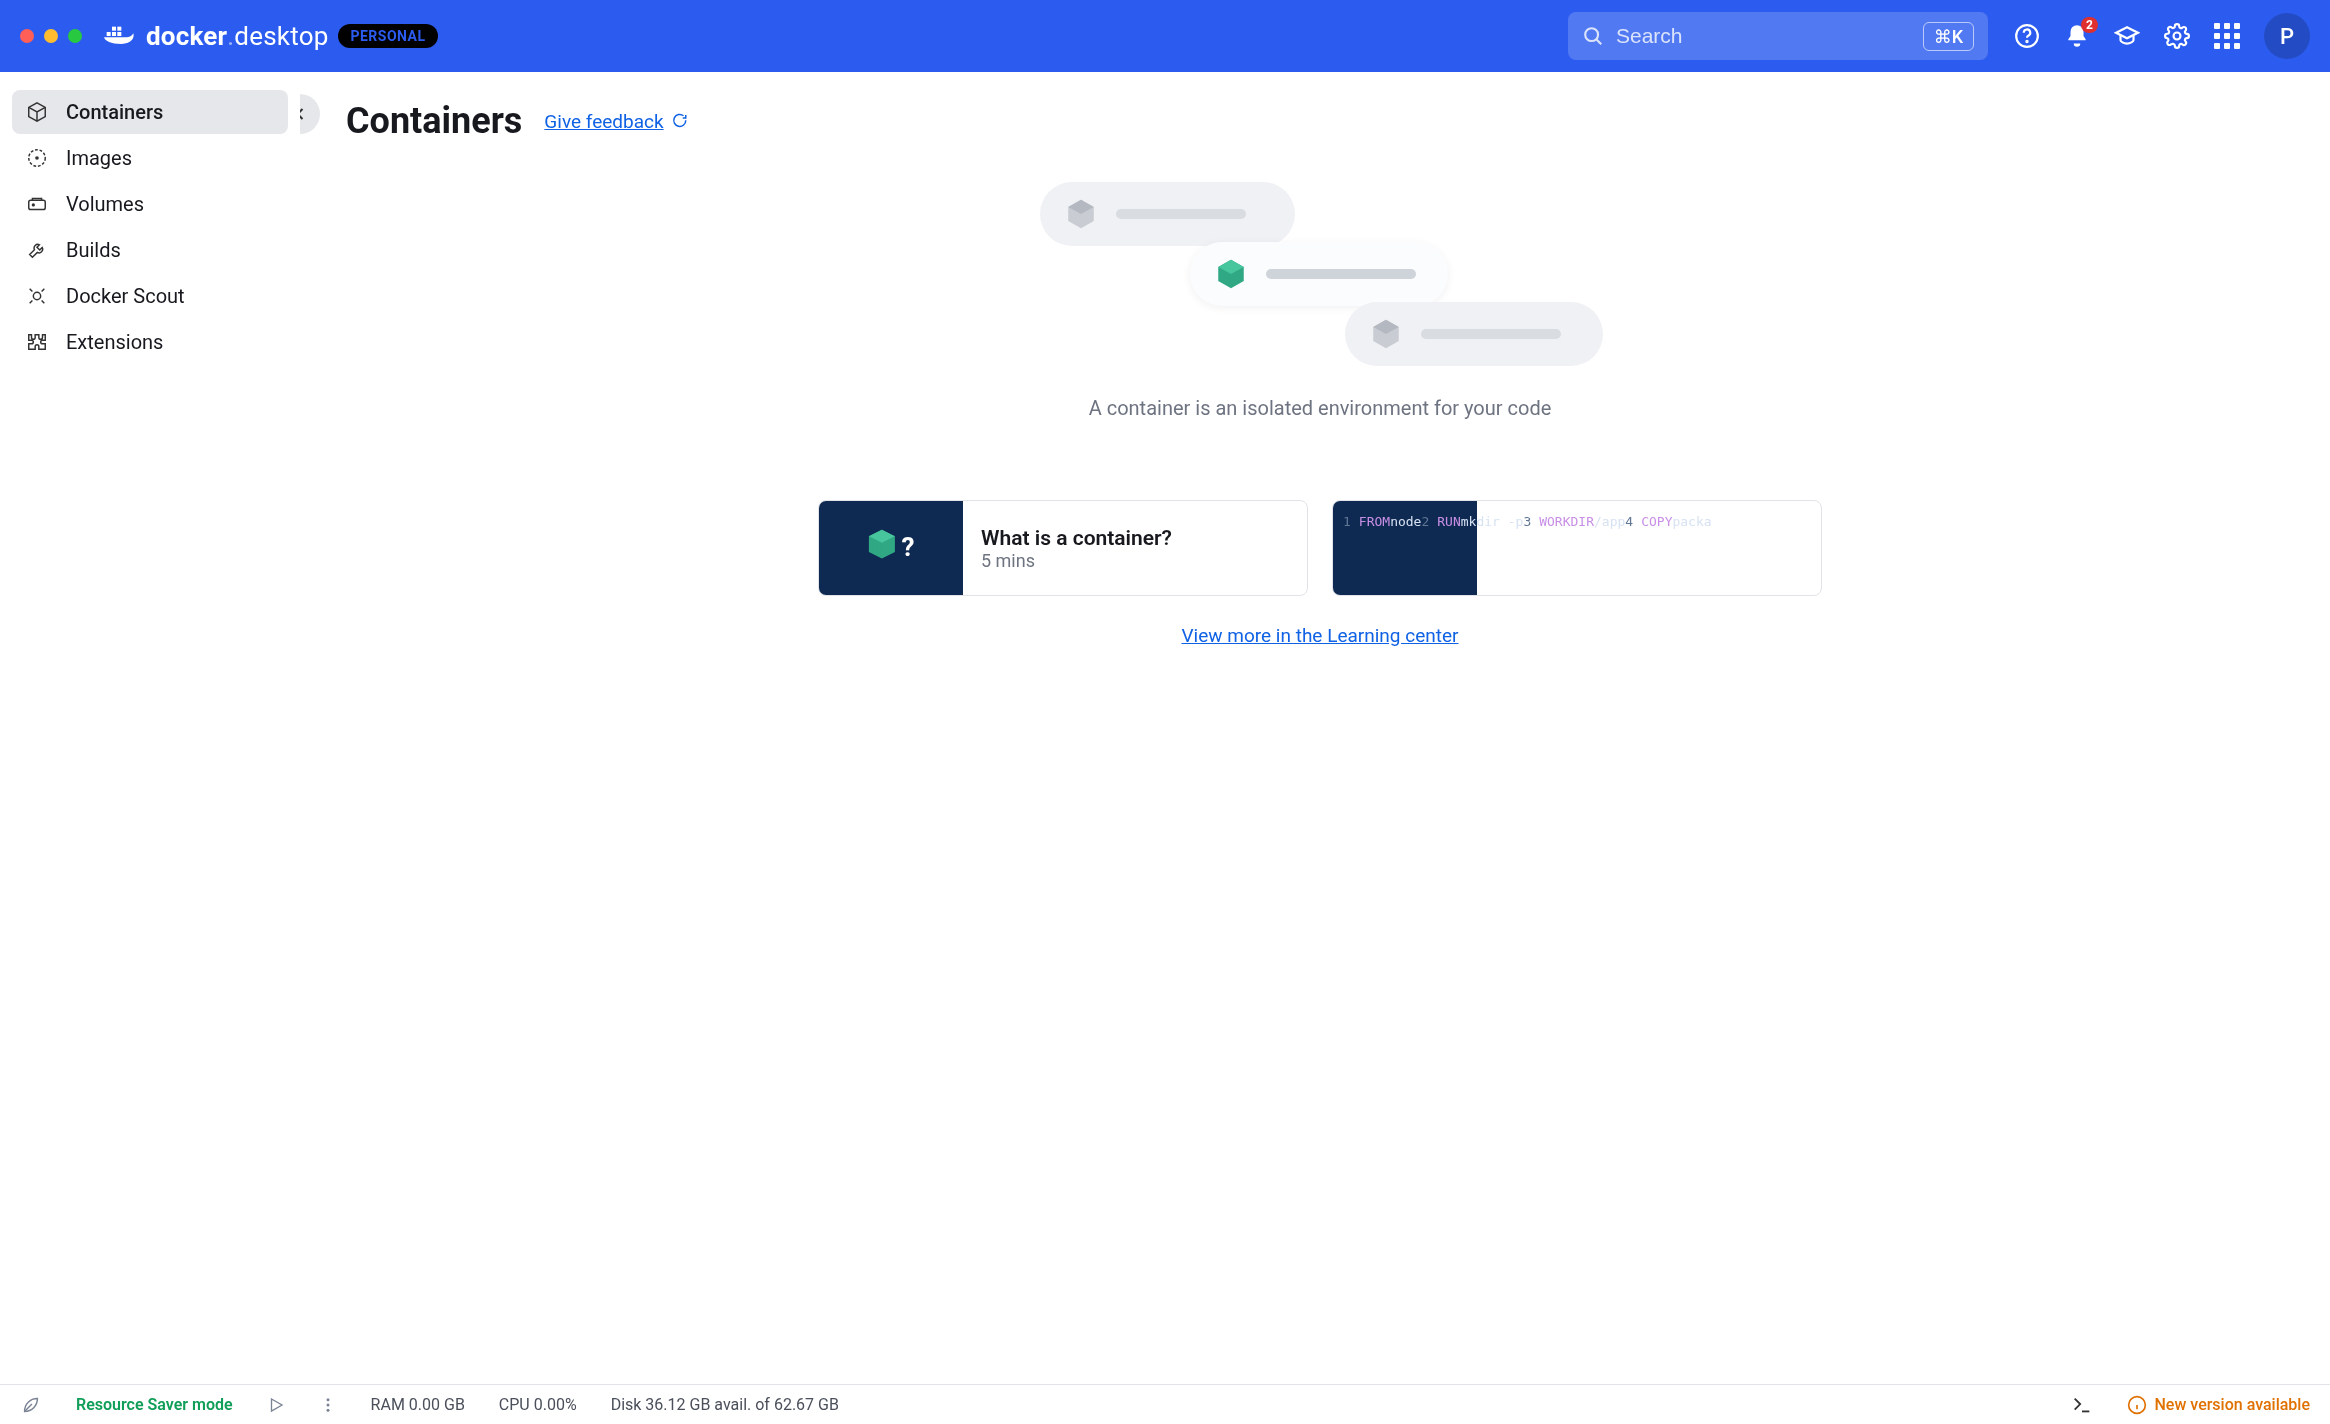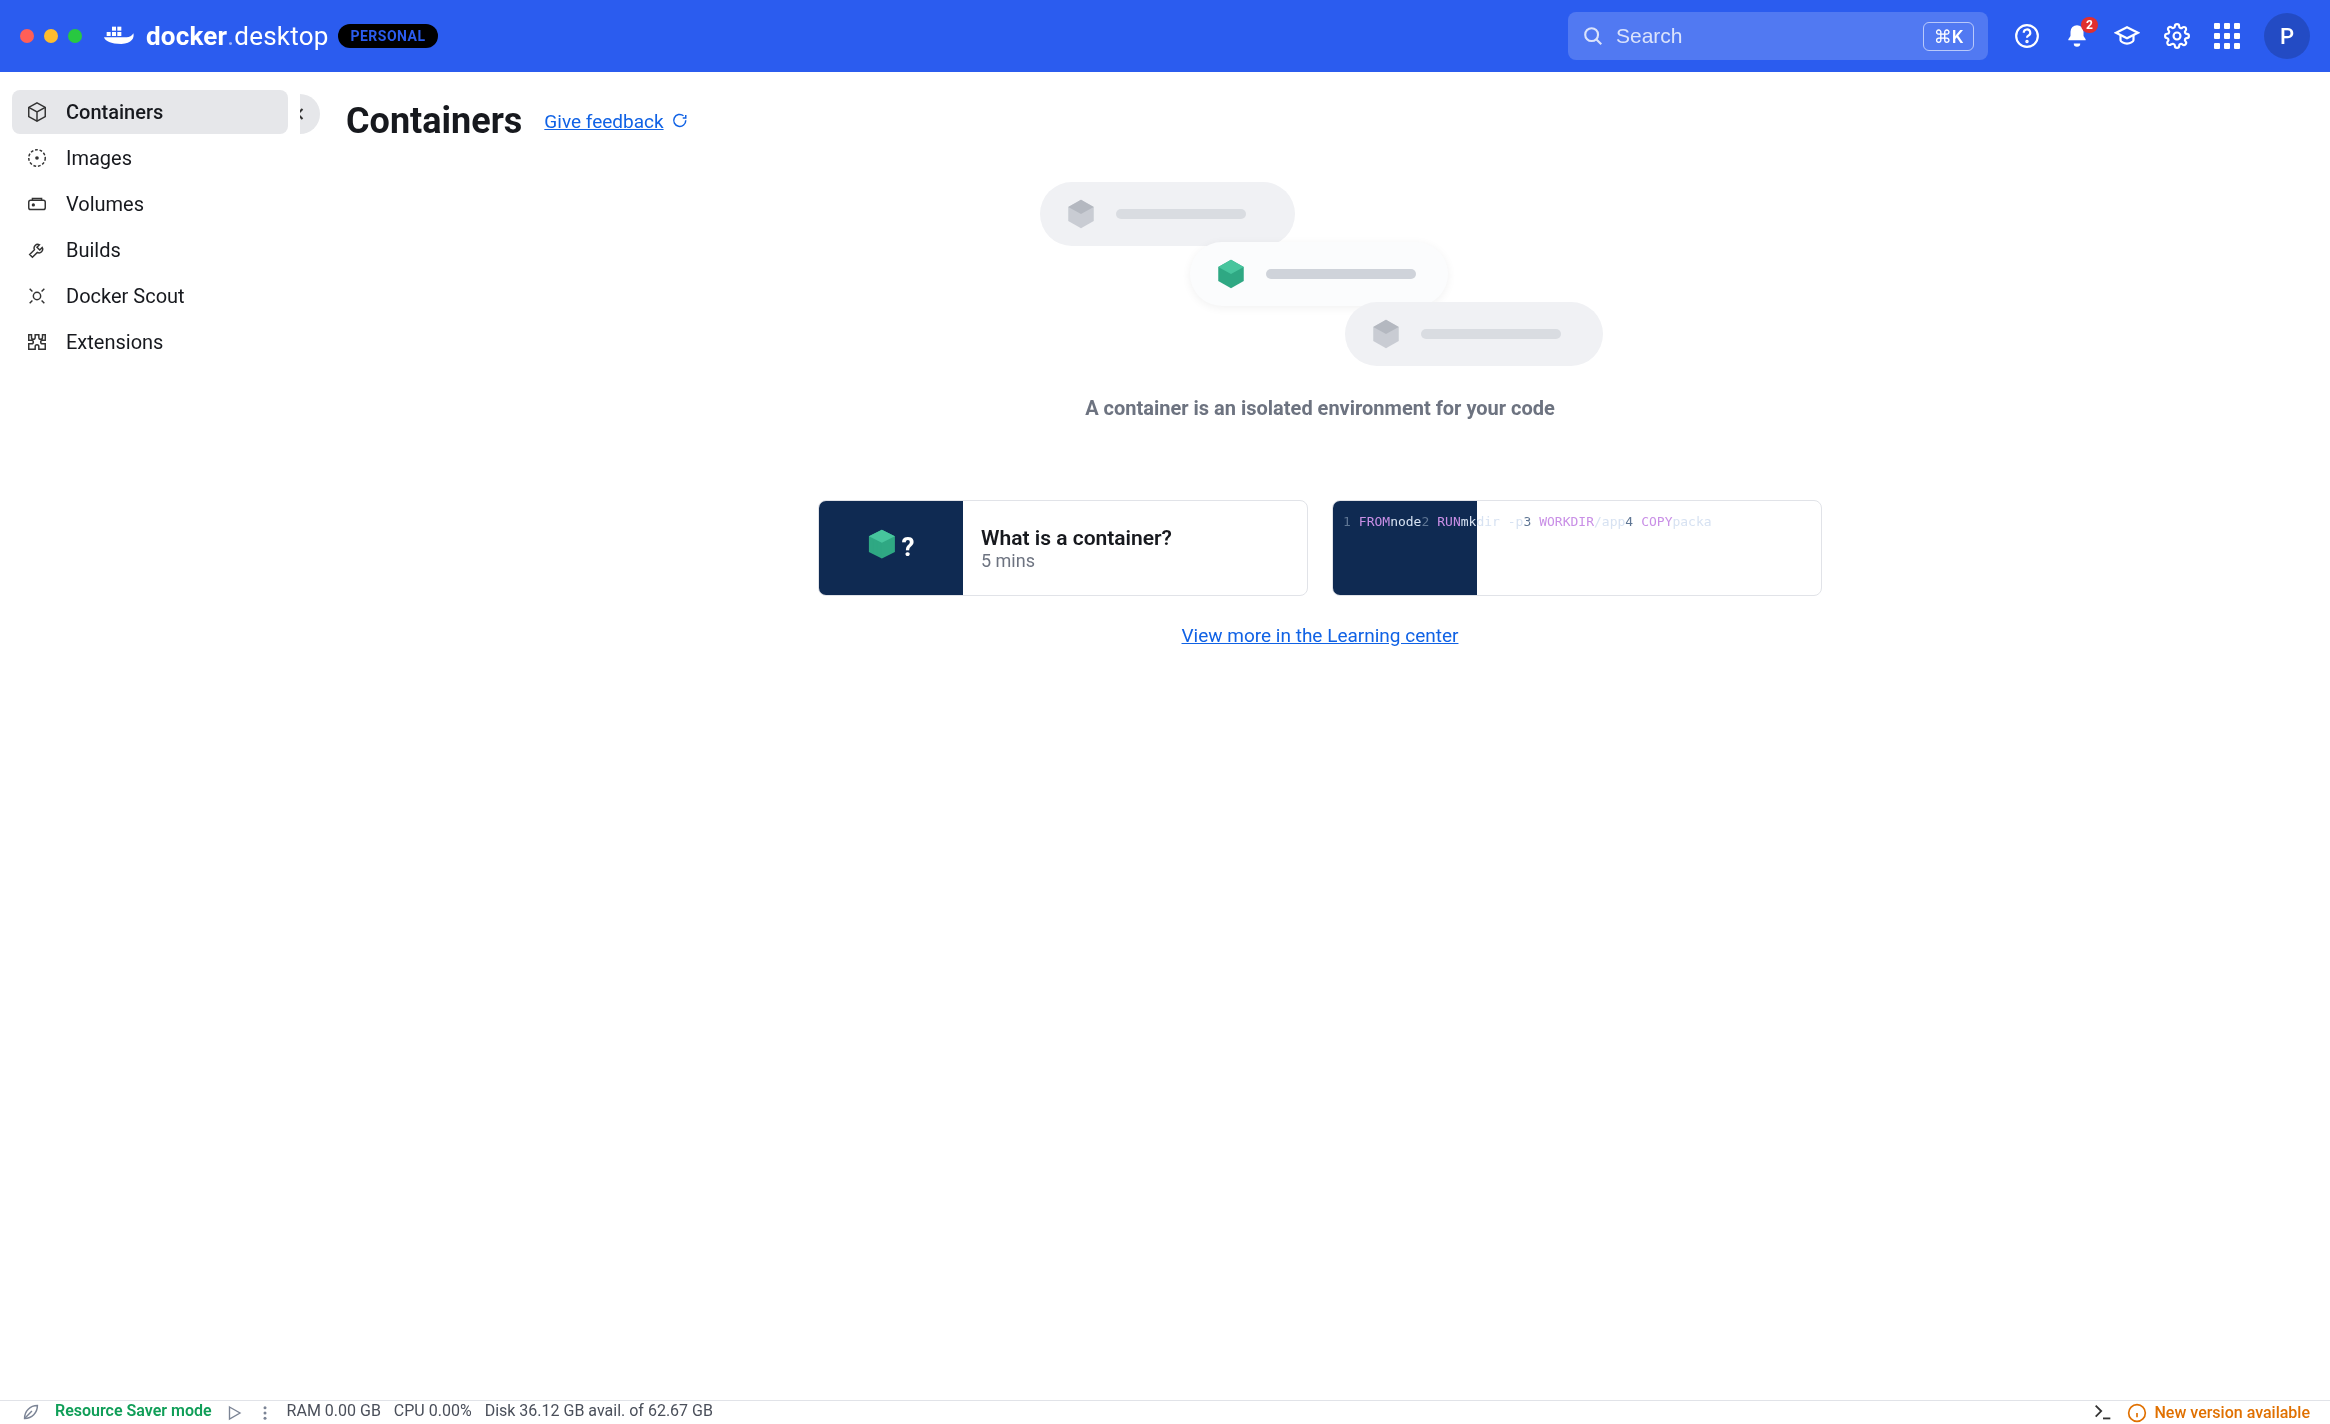--- a/index.html
+++ b/index.html
@@ -109,21 +109,21 @@
   }
   .illus{width:560px;height:200px;position:relative;}
   .pill{
     position:absolute;background:#f0f1f4;border-radius:40px;height:64px;
     display:flex;align-items:center;padding:0 24px;gap:18px;
   }
   .pill .cube{width:34px;height:34px;}
   .pill .bar{height:10px;background:#d9dce1;border-radius:5px;}
 
   .empty-title{font-size:30px;font-weight:700;margin-top:40px;text-align:center;}
-  .empty-sub{font-size:20px;color:#6d7380;margin-top:14px;text-align:center;font-weight:bold;}
+  .empty-sub{font-size:20px;color:#6d7380;margin-top:14px;text-align:center;}
 
   
   .cards{display:flex;gap:24px;margin-top:80px;justify-content:center;}
   .card{
     border:1px solid #e1e3e8;border-radius:8px;overflow:hidden;
     width:490px;height:96px;display:flex;cursor:pointer;background:#fff;
   }
   .card .thumb{
     width:144px;background:#0f2a52;display:flex;align-items:center;justify-content:center;
     color:#fff;flex-shrink:0;
@@ -141,22 +141,22 @@
   .card .title{font-size:21px;font-weight:600;}
   .card .dur{font-size:18px;color:#6d7380;}
 
   .viewmore{
     text-align:center;margin-top:26px;
   }
   .viewmore a{color:#1062e5;text-decoration:underline;font-size:19px;}
 
   
   .bottombar{
-    height:24px;border-top:1px solid #e1e3e8;display:flex;
-    padding:0 20px;font-size:16px;color:#4a4f5a;gap:13px;
+    height:40px;border-top:1px solid #e1e3e8;display:flex;align-items:center;
+    padding:0 20px;font-size:16px;color:#4a4f5a;gap:34px;
   }
   .leaf{width:22px;height:22px;color:#7b8495;}
   .rs-mode{color:#109e58;font-weight:600;}
   .playbtn,.morebtn{color:#7b8495;display:flex;align-items:center;}
   .bottombar .spacer{flex:1;}
   .newver{color:#e07000;display:flex;align-items:center;gap:8px;font-weight:500;}
   .termicn{width:22px;height:22px;color:#333;}
   svg{display:block;}
 </style>
 </head>

